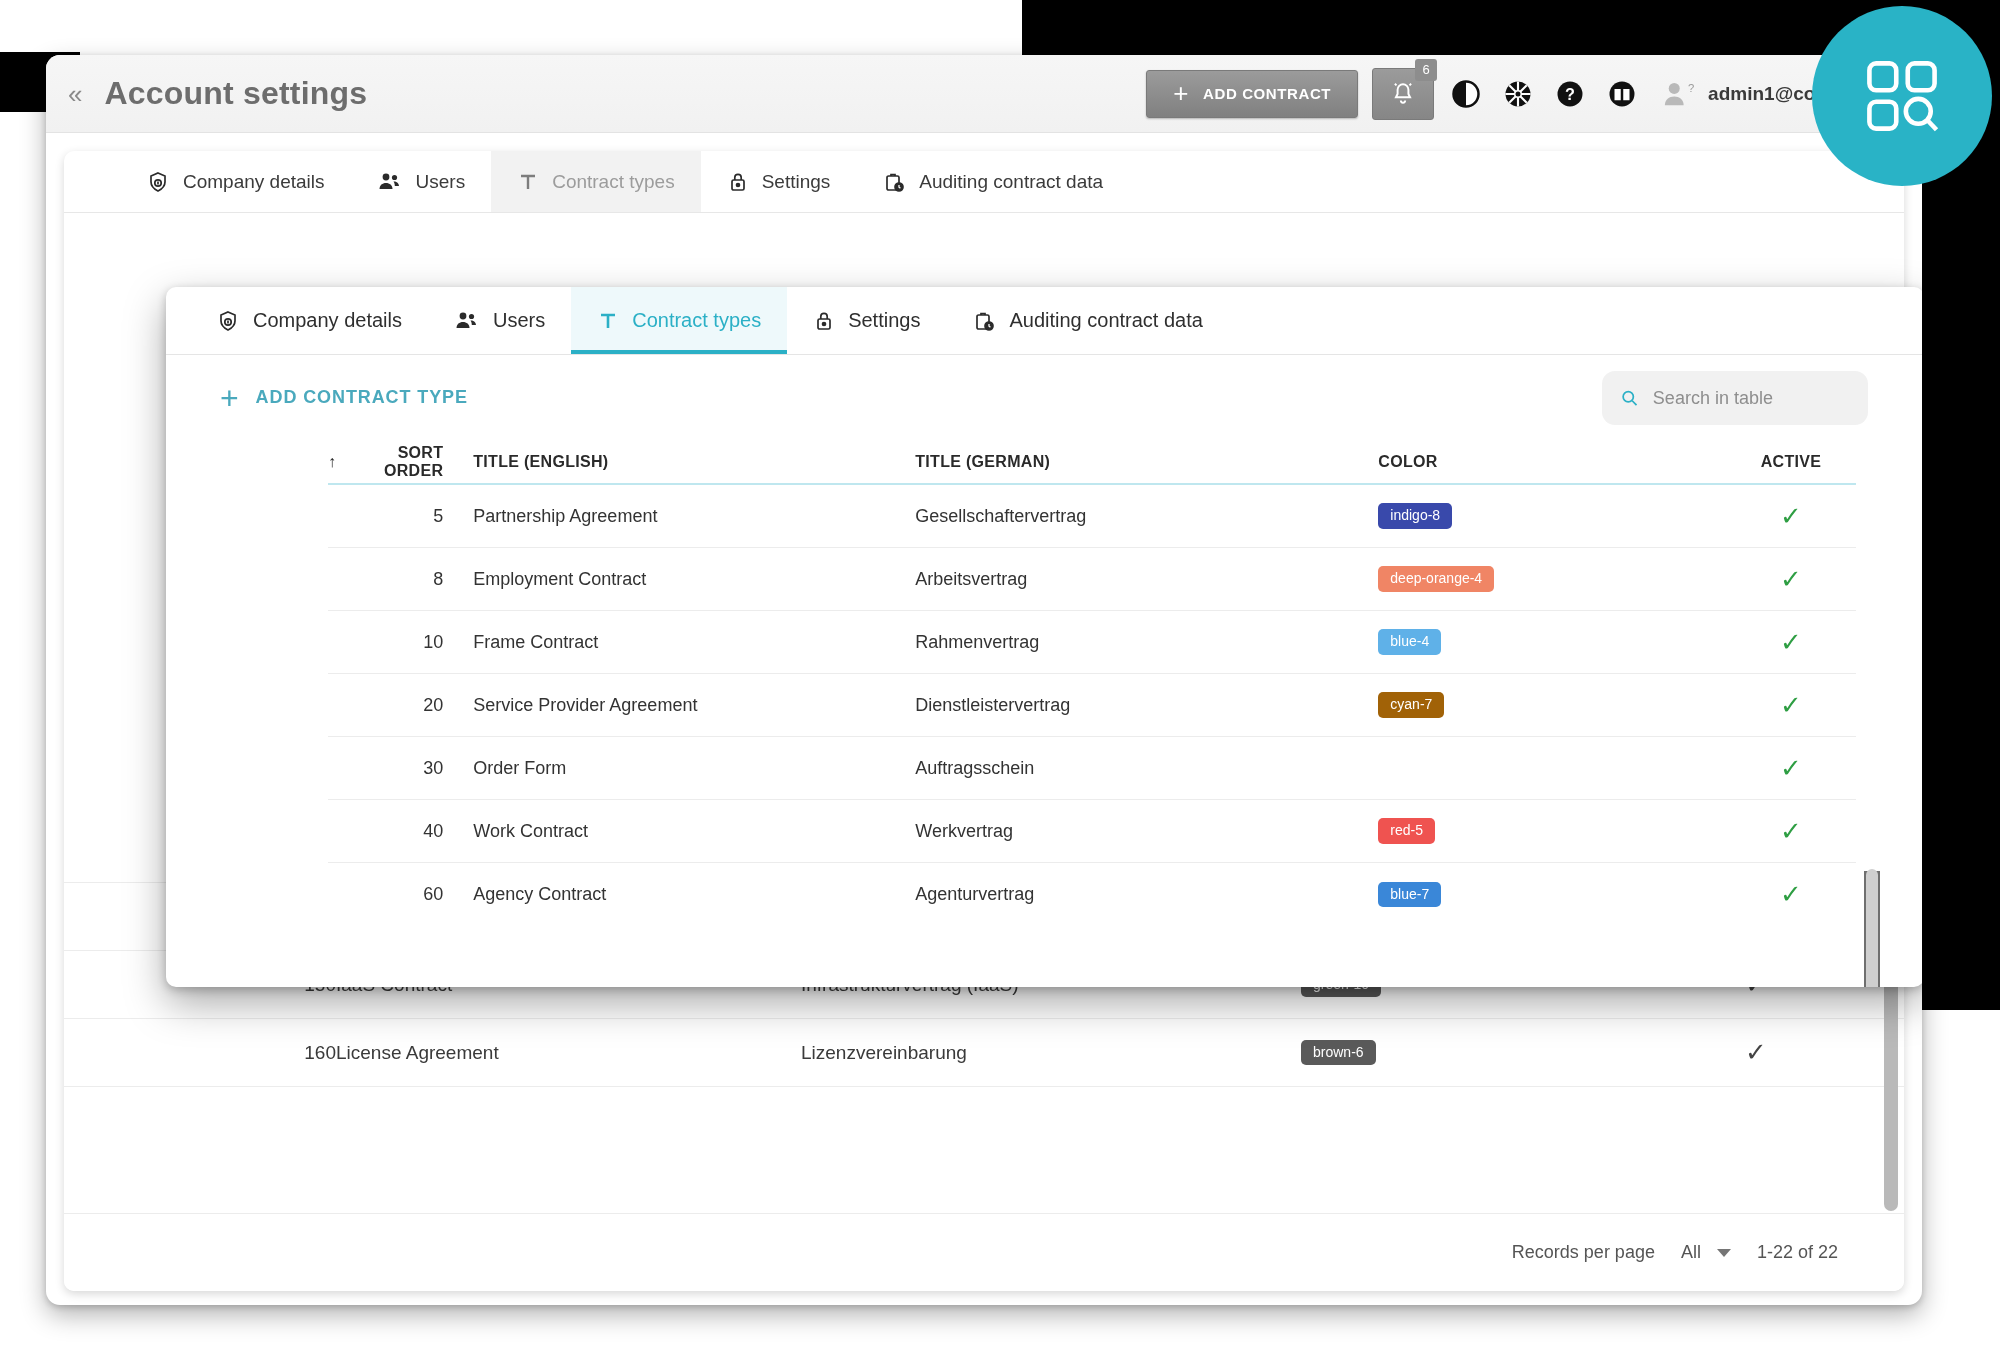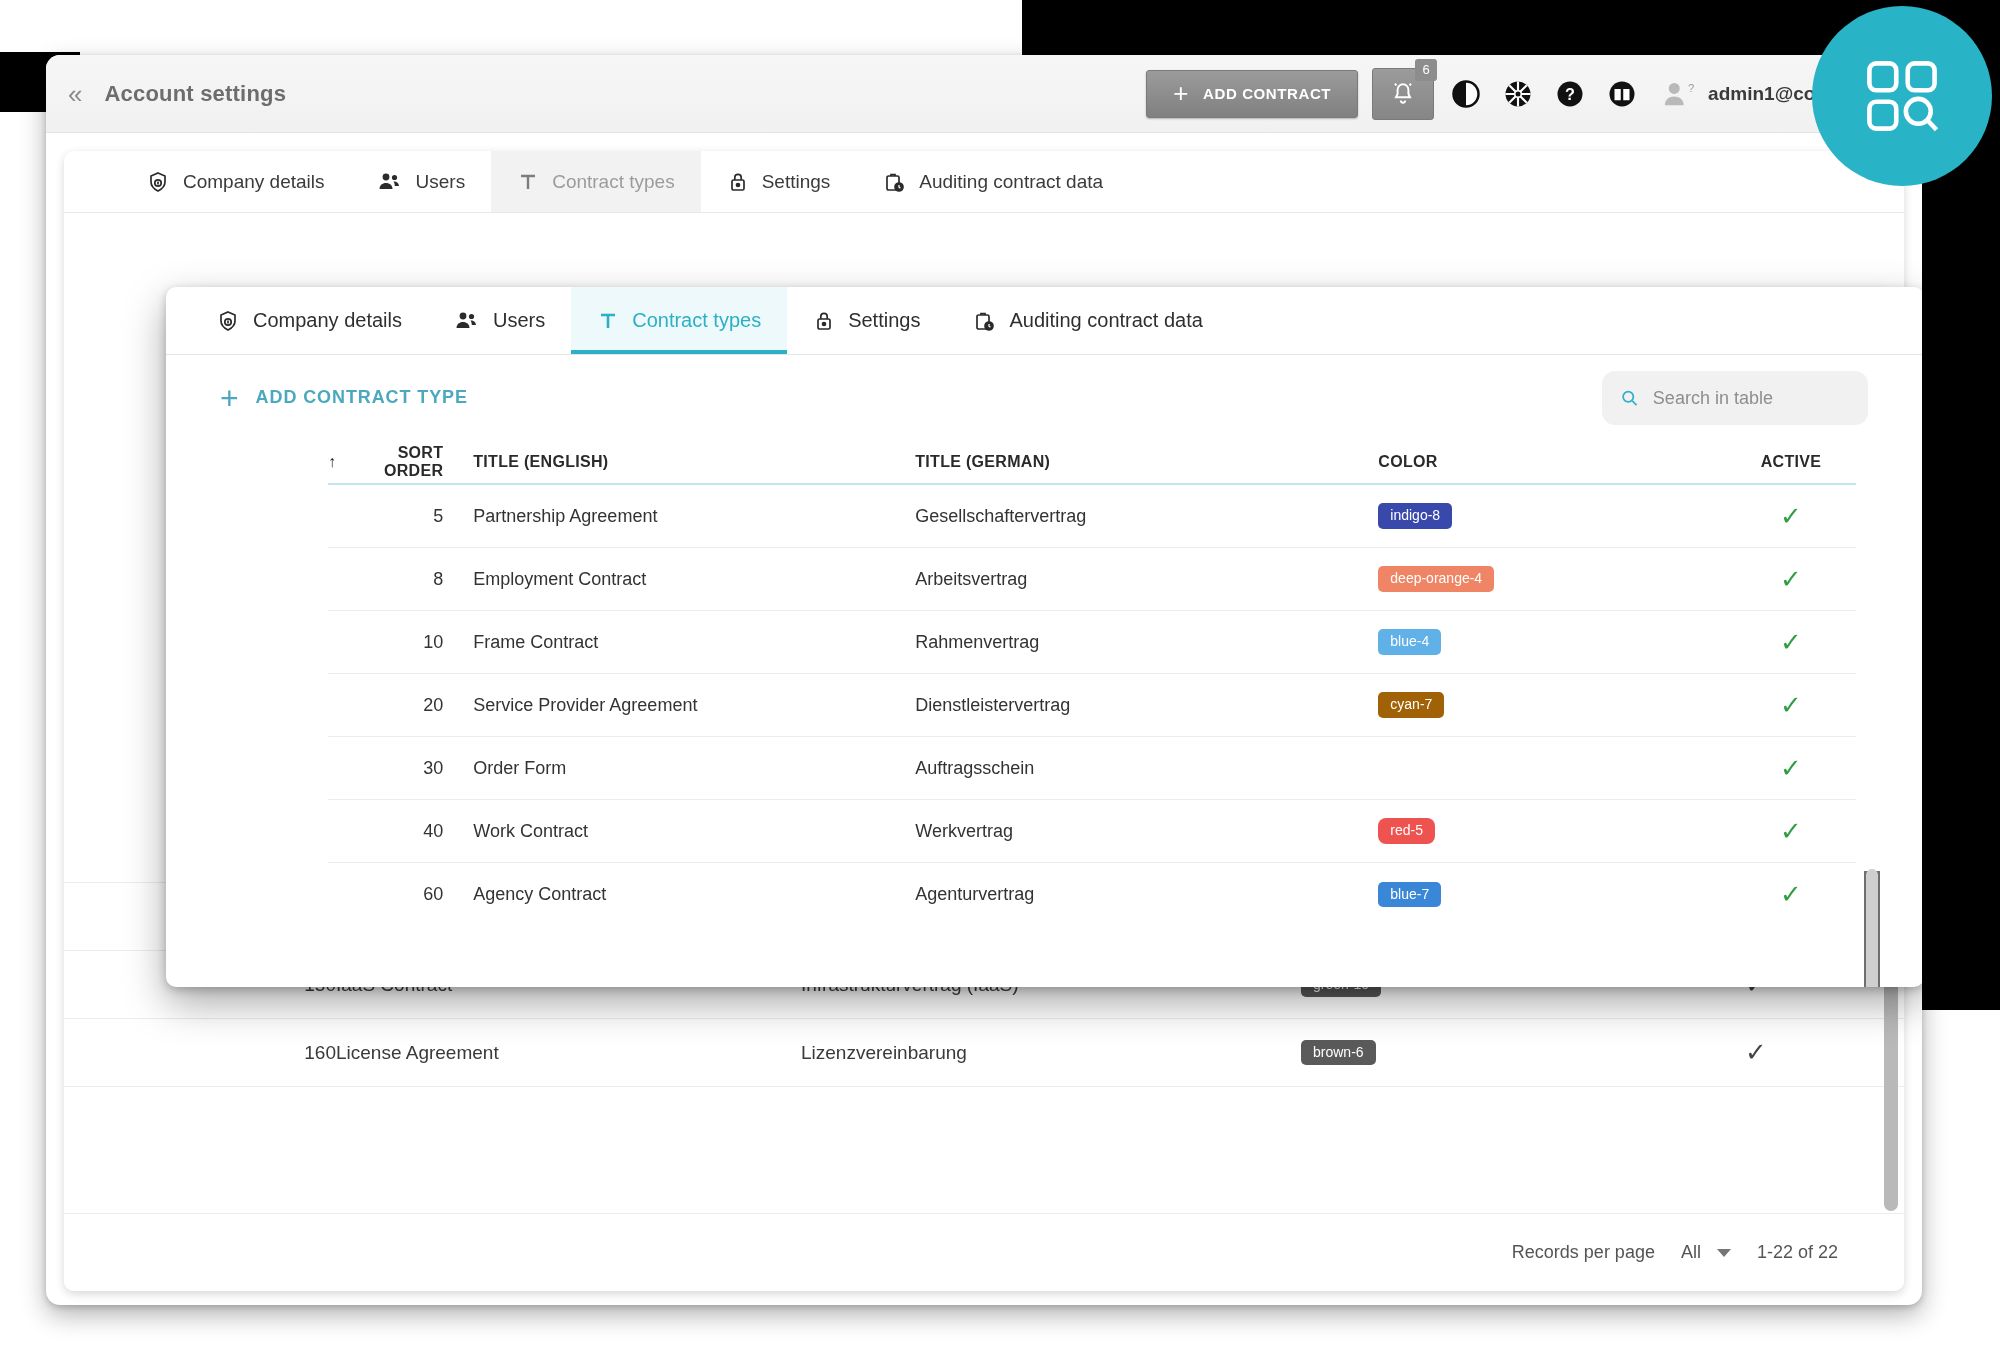--- a/index.html
+++ b/index.html
@@ -36,21 +36,21 @@
     position: absolute; left: 0; top: 0; width: 100%; height: 78px;
     background: linear-gradient(#f6f6f6, #f1f1f1);
     border-bottom: 1px solid #e3e3e3;
     display: flex; align-items: center;
   }
   .collapse-chevron {
     margin-left: 22px; font-size: 26px; color: #8a8a8a; line-height: 1;
     cursor: pointer; user-select: none;
   }
   .page-title {
-    margin-left: 22px; font-size: 22px; font-weight: bold; color: #6d6d6d;
+    margin-left: 22px; font-size: 32px; font-weight: bold; color: #6d6d6d;
     letter-spacing: .2px;
   }
   .header-right {
     margin-left: auto; margin-right: 0px; display: flex; align-items: center; gap: 0px;
     padding-right: 0px;
   }
   .btn-add-contract {
     display: flex; align-items: center; gap: 14px;
     height: 48px; padding: 0 26px;
     background: linear-gradient(#9b9b9b, #808080);
@@ -536,21 +536,21 @@
           <div class="m-act">
             <span class="check green">✓</span>
           </div>
         </div>
 
         <div class="mrow">
           <div class="m-sort">40</div>
           <div class="m-en">Work Contract</div>
           <div class="m-de">Werkvertrag</div>
           <div class="m-color">
-            <span class="chip" style="background: rgb(239, 83, 80); border-radius: 8px;">red-5</span>
+            <span class="chip" style="background: rgb(239, 83, 80);">red-5</span>
           </div>
           <div class="m-act">
             <span class="check green">✓</span>
           </div>
         </div>
 
         <div class="mrow" style="border-bottom:none">
           <div class="m-sort">60</div>
           <div class="m-en">Agency Contract</div>
           <div class="m-de">Agenturvertrag</div>

